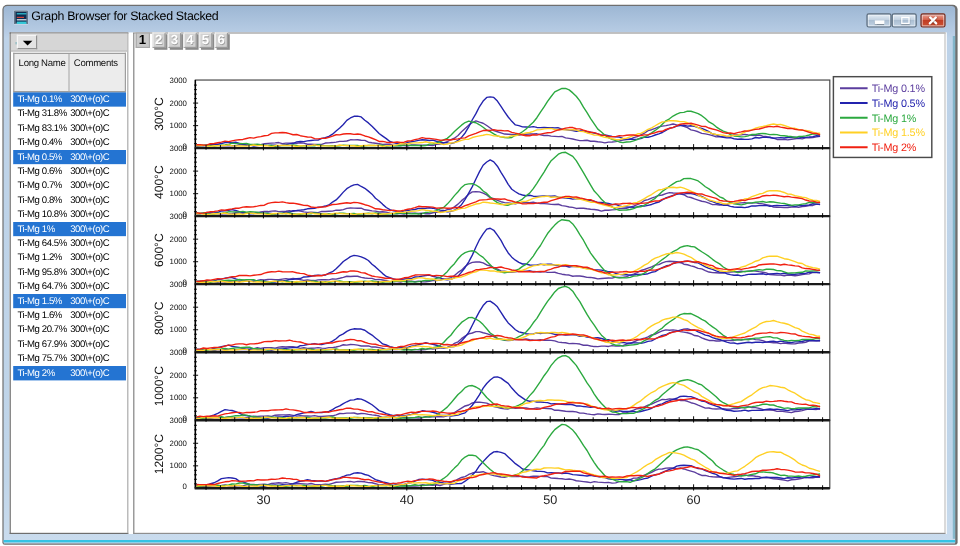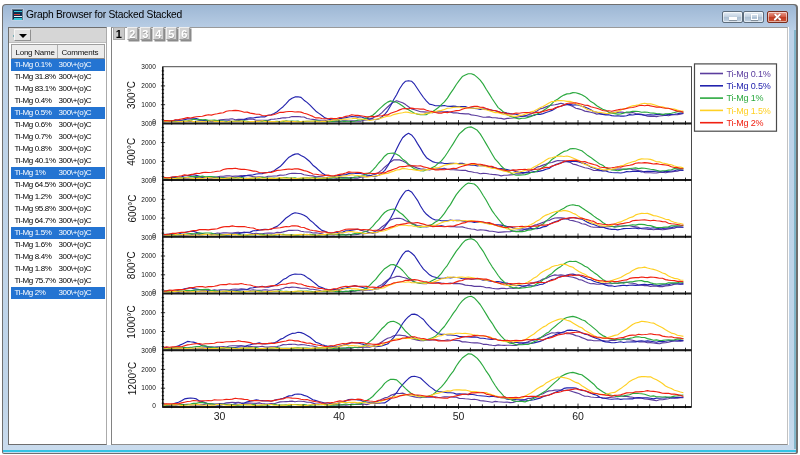--- a/index.html
+++ b/index.html
@@ -22,21 +22,21 @@
 .xx.a{transform:rotate(45deg)}
 .xx.b{transform:rotate(-45deg)}
 .mbox{position:absolute;left:6.5px;top:2.5px;width:7px;height:6px;border:1.4px solid #fff;box-shadow:0 1px 1px rgba(0,0,0,.3)}
 
 .lpanel{position:absolute;left:7.5px;top:27px;width:99px;height:418px;background:#fff;border:1px solid #6e6e6e;border-right-color:#ababab}
 .ltool{position:absolute;left:0;top:0;width:97px;height:14.5px;background:#d6d6d6;border-bottom:1px solid #bdbdbd}
 .dot{position:absolute;left:4px;top:6.5px;width:2px;height:2px;background:#7ab0b8}
 .drop{position:absolute;left:5px;top:1px;width:17px;height:12px;background:#e3e3e3;border:1px solid #909090;border-top-color:#f6f6f6;border-left-color:#f6f6f6}
 .drop:after{content:'';position:absolute;left:4.5px;top:4px;border-left:4px solid transparent;border-right:4px solid transparent;border-top:4.5px solid #000}
 .tbl{position:absolute;left:2px;top:15.5px;width:94px;}
-.thead{height:15px;background:#ececec;border:1px solid #9e9e9e;border-bottom-color:#8a8a8a;display:flex;font-size:8px;color:#111;letter-spacing:-0.25px}
+.thead{height:33px;background:#ececec;border:1px solid #9e9e9e;border-bottom-color:#8a8a8a;display:flex;font-size:8px;color:#111;letter-spacing:-0.25px}
 .thead div{padding:3px 0 0 4px;white-space:nowrap}
 .th1{width:46px;border-right:1px solid #b0b0b0}
 .row{display:flex;height:12px;font-size:8px;letter-spacing:-0.35px;color:#000;background:#fff}
 .row div{padding:1.5px 0 0 4px;white-space:nowrap;overflow:hidden}
 .c1{width:46.5px}
 .c2{flex:1}
 .sel{background:#2474d2;color:#fff}
 
 .plot{position:absolute;left:110.5px;top:27px;width:677.5px;height:418px;background:#fff;border:1px solid #c2c2c2;border-left-color:#828282;border-top-color:#9a9a9a;border-bottom-color:#8f8f8f}
 .lb{position:absolute;font-size:11px;width:11.5px;height:13px;text-align:center;line-height:13px}
@@ -102,21 +102,21 @@
       </div>
 <div class="row">
         <div class="c1">Ti-Mg 0.7%</div>
         <div class="c2" style="padding-left:1.5px">300\+(o)C</div>
       </div>
 <div class="row">
         <div class="c1">Ti-Mg 0.8%</div>
         <div class="c2" style="padding-left:1.5px">300\+(o)C</div>
       </div>
 <div class="row">
-        <div class="c1">Ti-Mg 40.1%</div>
+        <div class="c1">Ti-Mg 10.8%</div>
         <div class="c2" style="padding-left:1.5px">300\+(o)C</div>
       </div>
 <div class="row sel">
         <div class="c1">Ti-Mg 1%</div>
         <div class="c2" style="padding-left:1.5px">300\+(o)C</div>
       </div>
 <div class="row">
         <div class="c1">Ti-Mg 64.5%</div>
         <div class="c2" style="padding-left:1.5px">300\+(o)C</div>
       </div>
@@ -134,25 +134,25 @@
       </div>
 <div class="row sel">
         <div class="c1">Ti-Mg 1.5%</div>
         <div class="c2" style="padding-left:1.5px">300\+(o)C</div>
       </div>
 <div class="row">
         <div class="c1">Ti-Mg 1.6%</div>
         <div class="c2" style="padding-left:1.5px">300\+(o)C</div>
       </div>
 <div class="row">
-        <div class="c1">Ti-Mg 8.4%</div>
-        <div class="c2" style="padding-left:1.5px">300\+(o)C</div>
-      </div>
-<div class="row">
-        <div class="c1">Ti-Mg 1.8%</div>
+        <div class="c1">Ti-Mg 20.7%</div>
+        <div class="c2" style="padding-left:1.5px">300\+(o)C</div>
+      </div>
+<div class="row">
+        <div class="c1">Ti-Mg 67.9%</div>
         <div class="c2" style="padding-left:1.5px">300\+(o)C</div>
       </div>
 <div class="row">
         <div class="c1">Ti-Mg 75.7%</div>
         <div class="c2" style="padding-left:1.5px">300\+(o)C</div>
       </div>
 <div class="row sel">
         <div class="c1">Ti-Mg 2%</div>
         <div class="c2" style="padding-left:1.5px">300\+(o)C</div>
       </div>

